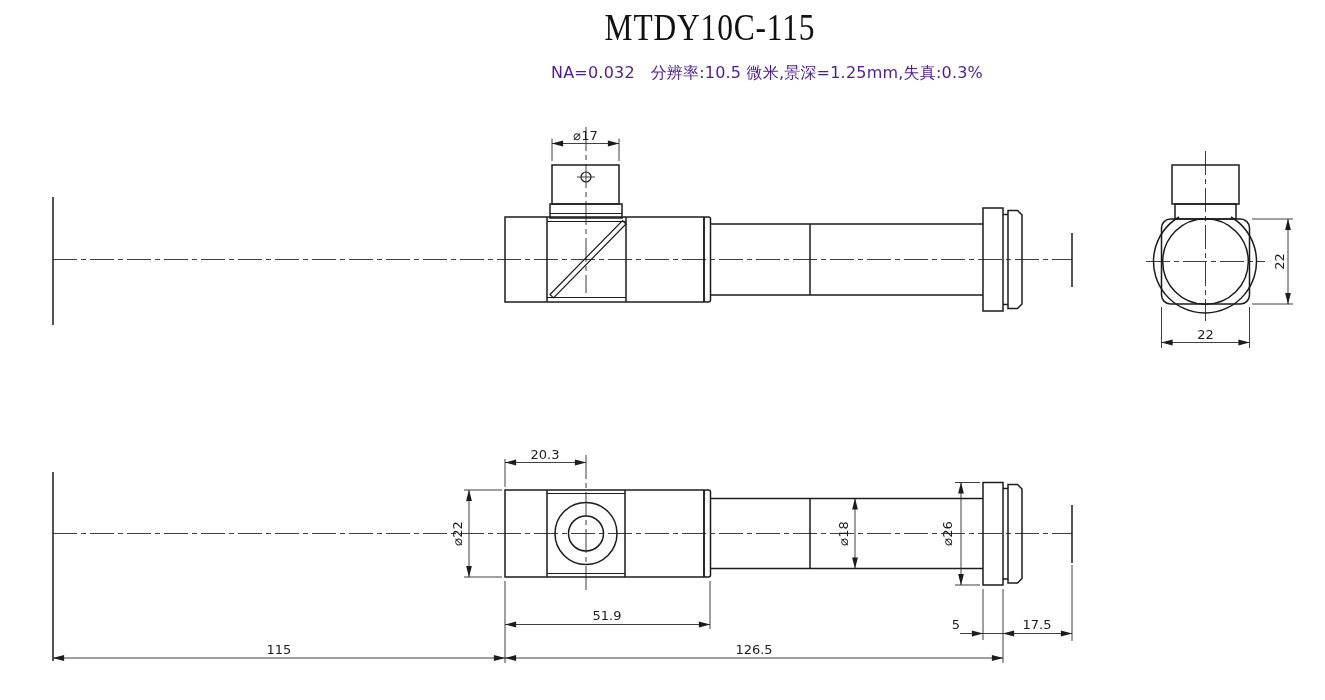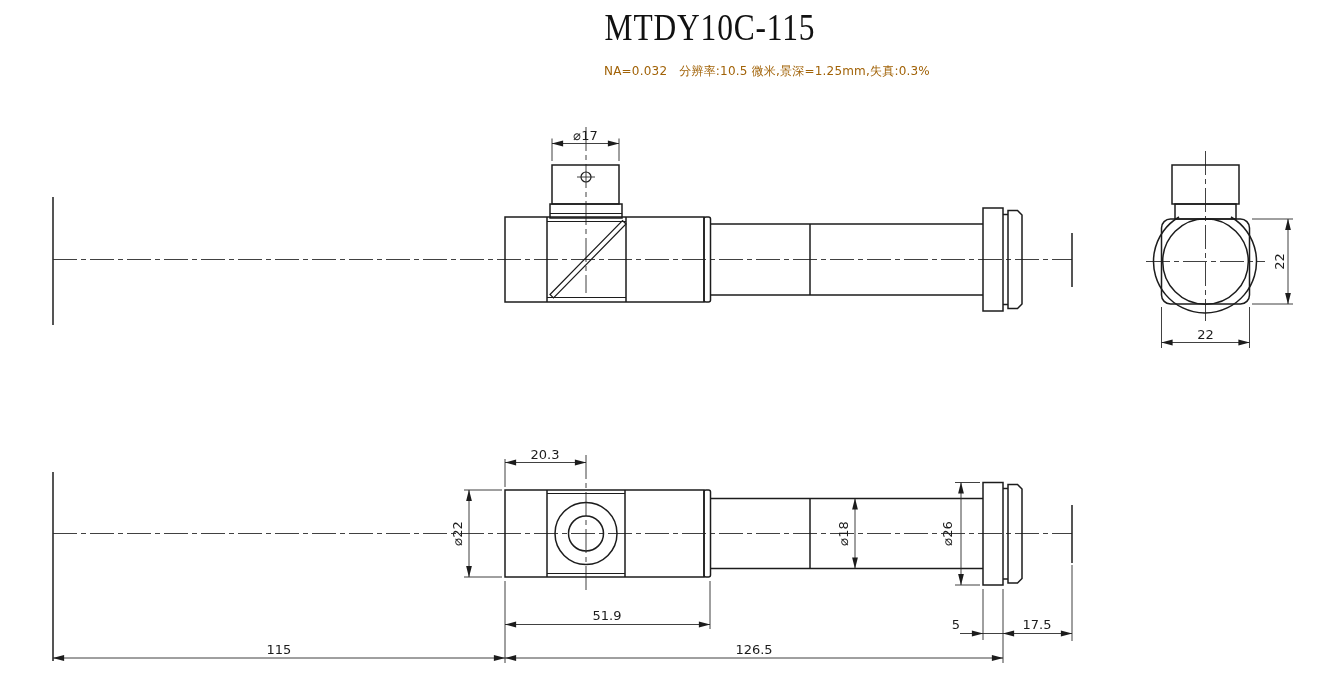--- a/index.html
+++ b/index.html
@@ -2,22 +2,22 @@
 <html><head>
 <meta charset="utf-8">
 <style>
   html,body{margin:0;padding:0;background:#ffffff;}
   .canvas{position:relative;width:1325px;height:700px;background:#ffffff;overflow:hidden;
           font-family:"DejaVu Sans",sans-serif;}
   .title{position:absolute;left:710px;top:6px;transform:translateX(-50%) scaleX(0.85);
          font-family:"Liberation Serif","DejaVu Serif",serif;font-size:37px;font-weight:500;
          letter-spacing:1px;color:#111;white-space:nowrap;}
   .subtitle{position:absolute;left:767px;top:63px;transform:translateX(-50%);
-            font-family:"DejaVu Sans",sans-serif;font-size:12px;font-weight:500;
-            color:#a16207;white-space:pre;letter-spacing:0.2px;text-align:right;}
+            font-family:"DejaVu Sans",sans-serif;font-size:16px;font-weight:500;
+            color:#4c1d95;white-space:pre;letter-spacing:0.2px;text-align:right;}
   svg.drawing{position:absolute;left:0;top:0;}
   .ol{stroke:#1c1c1c;stroke-width:1.5;fill:none;stroke-linejoin:miter;stroke-linecap:butt;}
   .ol2{stroke:#1c1c1c;stroke-width:1.2;fill:none;}
   .thin{stroke:#2b2b2b;stroke-width:0.9;fill:none;}
   .cl{stroke:#2b2b2b;stroke-width:0.9;fill:none;stroke-dasharray:24 4 5 4;}
   .dimtext{font-family:"DejaVu Sans",sans-serif;font-size:13px;fill:#1c1c1c;text-anchor:middle;}
 </style>
 </head>
 <body>
 

